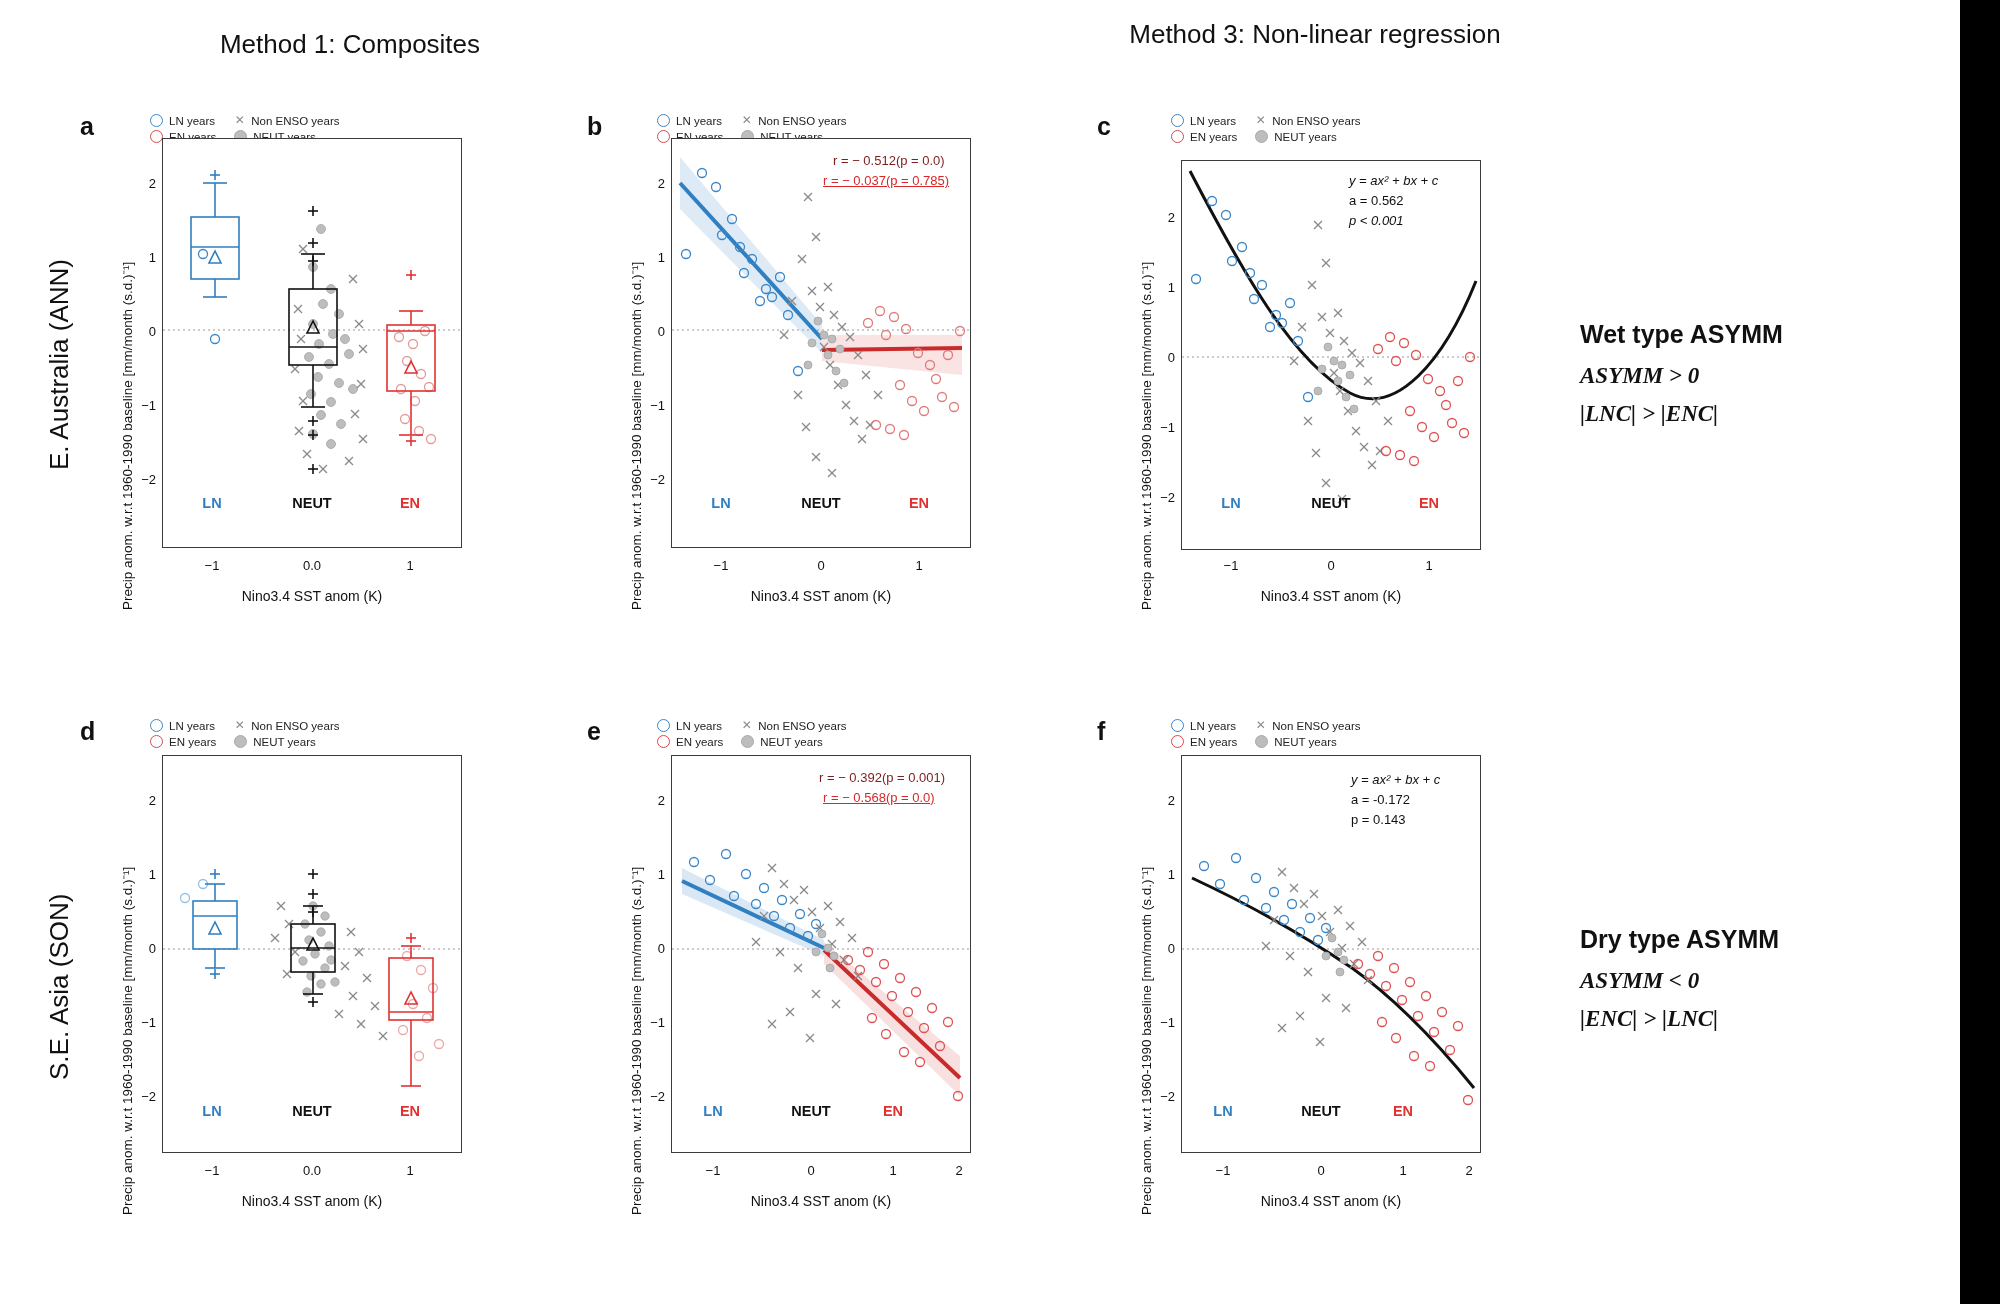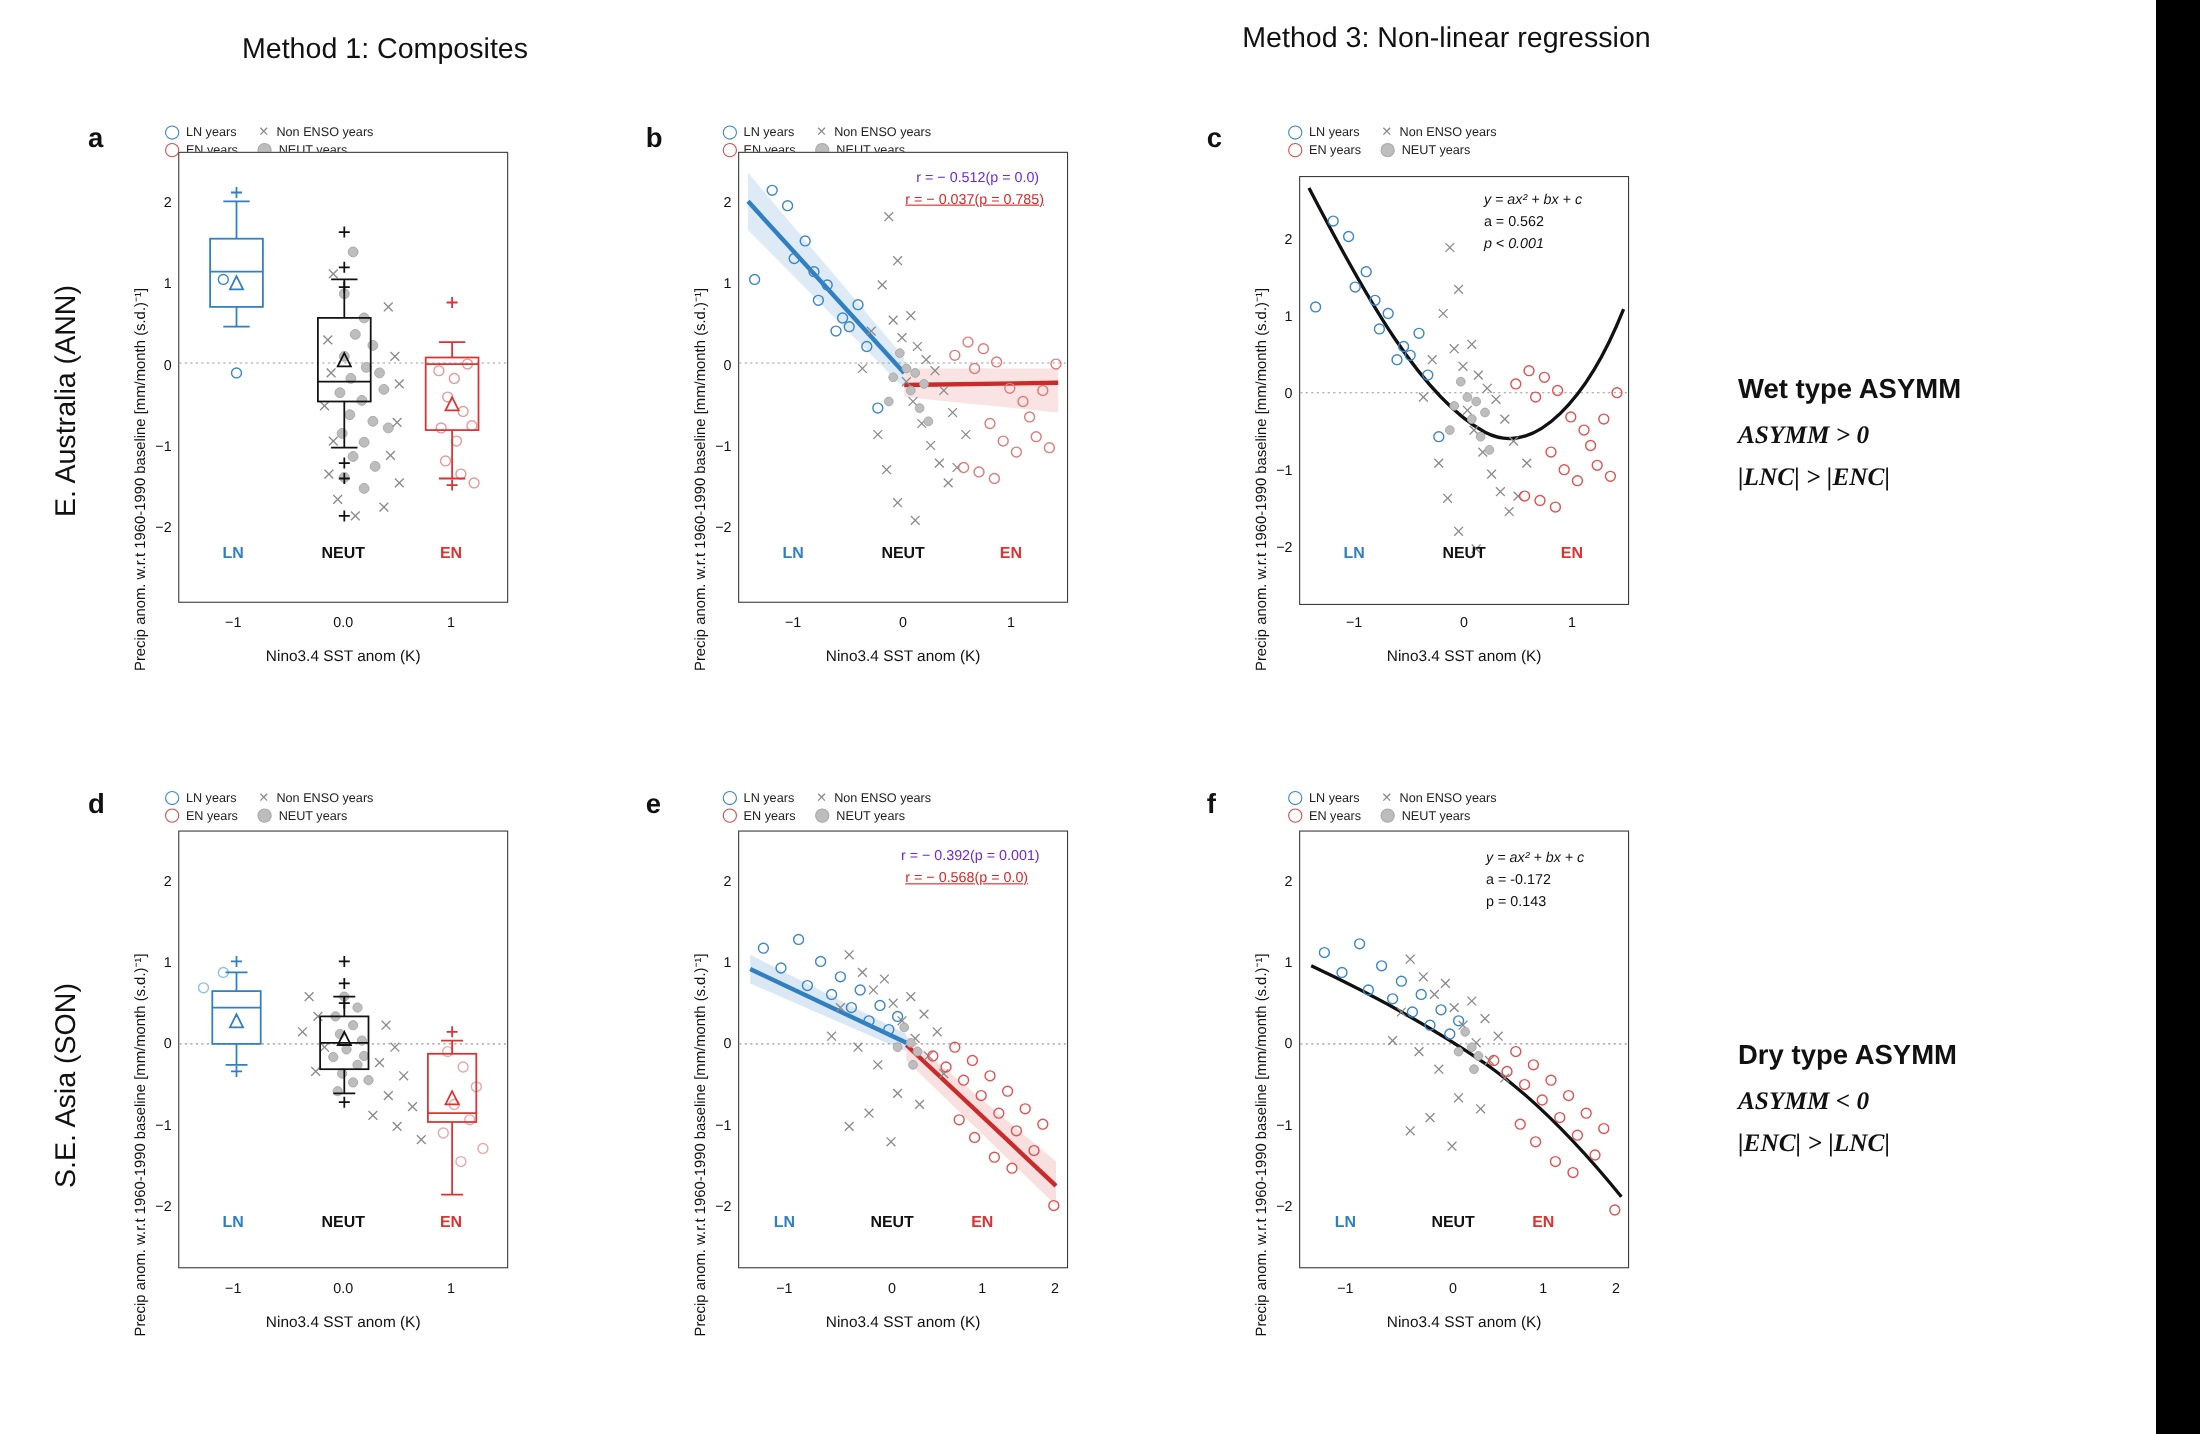--- a/index.html
+++ b/index.html
@@ -25,25 +25,25 @@
   .ylab{position:absolute;font-size:13.5px;color:#111;transform:rotate(-90deg);transform-origin:left top;white-space:nowrap;}
   .xlab{position:absolute;font-size:14px;color:#111;text-align:center;}
   .ytick{position:absolute;font-size:13px;color:#111;text-align:right;}
   .xtick{position:absolute;font-size:13px;color:#111;text-align:center;}
   .grouplabel{position:absolute;font-size:14.5px;font-weight:bold;text-align:center;}
   .gl-ln{color:#2f7fc1;}
   .gl-neut{color:#111;}
   .gl-en{color:#e03131;}
 
   .annot{position:absolute;font-size:13px;line-height:1.35;white-space:nowrap;}
-  .annot.blue{color:#6d28d9;}
+  .annot.blue{color:#7f1d1d;}
   .annot.red{color:#d62828;text-decoration:underline;}
   .annot.black{color:#111;}
 
-  .side{position:absolute;margin-top:20px;}
+  .side{position:absolute;}
   .side .title{font-size:25px;font-weight:bold;color:#111;margin-bottom:14px;}
   .side .eq{font-size:23px;font-weight:bold;font-style:italic;color:#111;margin-bottom:12px;font-family:"Liberation Serif",serif;}
 
   svg{position:absolute;left:0;top:0;overflow:visible;}
 </style>
 </head>
 <body>
 
 <div id="canvas">
 

